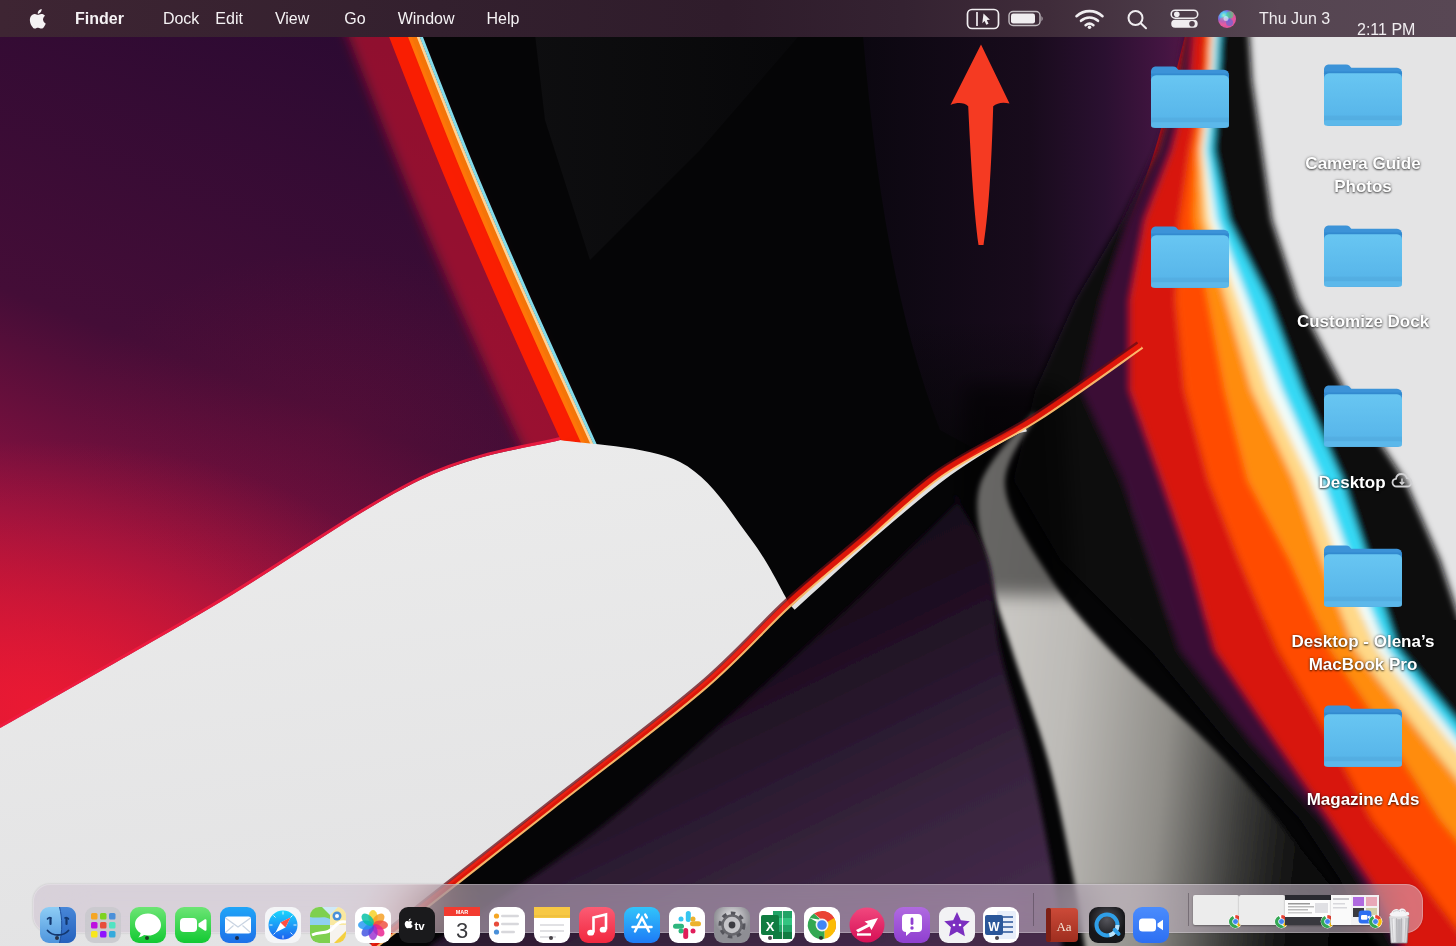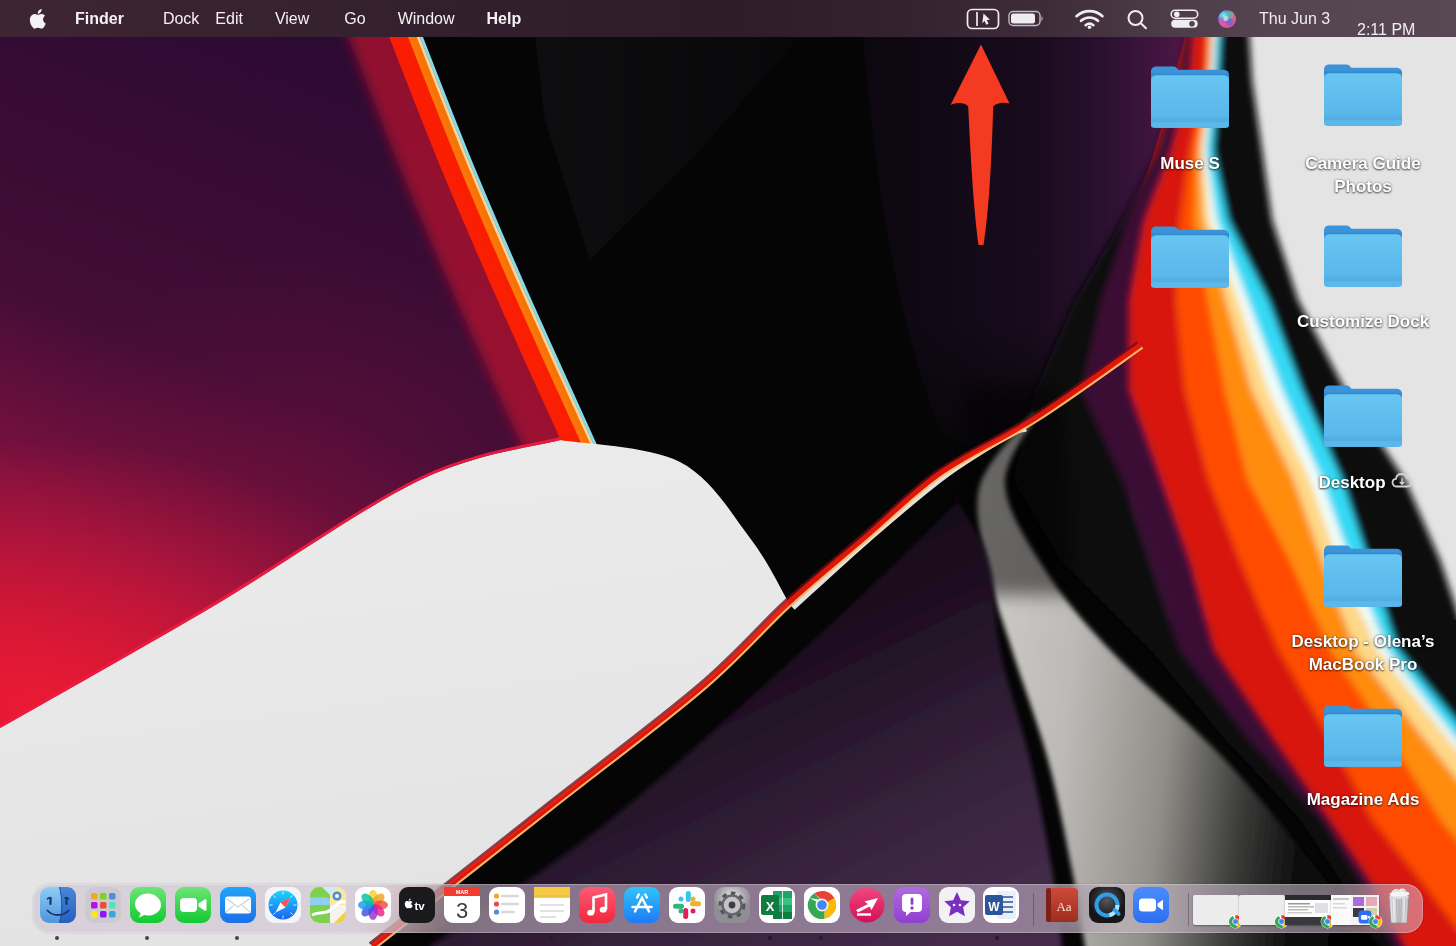--- a/index.html
+++ b/index.html
@@ -8,21 +8,21 @@
  background:linear-gradient(90deg,#3e2533 0%,#33202e 30%,#2f1c2b 50%,#342231 62%,#3f2c3a 72%,#4c3b48 80%,#554551 88%,#584754 100%);
  display:flex;align-items:center;color:#f5f2f4;font-size:16px;}
 #menubar .mi{margin:0 0 0 32px;}
 #menubar .apple{margin-left:29px;}
 .folder{position:absolute;width:86px;}
 .flabel{position:absolute;color:#fff;font-size:17px;font-weight:bold;text-align:center;
  text-shadow:0 1px 2px rgba(0,0,0,0.65),0 0 3px rgba(0,0,0,0.4);line-height:23px;white-space:nowrap;}
 #dock{position:absolute;left:33px;top:884px;width:1390px;height:49px;border-radius:17px;
  background:rgba(205,193,207,0.55);backdrop-filter:blur(26px) saturate(1.6);
  border:0.5px solid rgba(255,255,255,0.25);box-shadow:0 0 2px rgba(0,0,0,0.18);}
-.dk{position:absolute;top:0;width:40px;height:40px;}
+.dk{position:absolute;top:20px;width:40px;height:40px;}
 .dsep{position:absolute;top:8px;width:1px;height:33px;background:rgba(60,50,60,0.4);}
 .thumb{position:absolute;background:#ececec;border-radius:2px;box-shadow:0 1px 2px rgba(0,0,0,0.35);}
 </style></head>
 <body>
 <div id="stage">
 <svg id="wall" width="1456" height="946" viewBox="0 0 1456 946" preserveAspectRatio="none">
       <defs>
 <filter id="soft4" x="-5%" y="-5%" width="110%" height="110%">
           <feGaussianBlur stdDeviation="3.5"></feGaussianBlur>
         </filter>
@@ -157,21 +157,21 @@
 <div id="menubar">
       <svg width="17" height="20" viewBox="0 0 17 20" class="apple mi">
         <path fill="#f5f2f4" d="M11.6 3.2c.7-.9 1.2-2.1 1.1-3.2-1 .1-2.2.7-2.9 1.6-.7.8-1.2 2-1 3.1 1.1 0 2.1-.6 2.8-1.5zm2.4 7.3c0-2.4 2-3.6 2.1-3.7-1.1-1.7-2.9-1.9-3.5-1.9-1.5-.2-2.9.9-3.7.9-.8 0-1.9-.9-3.2-.8-1.6 0-3.1 1-4 2.4-1.7 3-.4 7.4 1.2 9.8.8 1.2 1.8 2.5 3.1 2.4 1.2-.1 1.7-.8 3.2-.8s1.9.8 3.2.8c1.3 0 2.2-1.2 3-2.4.9-1.4 1.3-2.7 1.3-2.8-.1 0-2.6-1-2.7-3.9z"></path>
       </svg>
       <span class="mi" style="font-weight:bold;margin-left:29px;">Finder</span>
       <span class="mi" style="font-weight:normal;margin-left:39px;">Dock</span>
       <span class="mi" style="font-weight:normal;margin-left:16px;">Edit</span>
       <span class="mi" style="font-weight:normal;">View</span>
       <span class="mi" style="font-weight:normal;margin-left:35px;">Go</span>
       <span class="mi" style="font-weight:normal;margin-left:32px;">Window</span>
-      <span class="mi" style="font-weight:bold;text-align:right;">Help</span>
+      <span class="mi" style="font-weight:normal;text-align:right;">Help</span>
       <div style="position:absolute;left:0;top:0;width:1456px;height:37px;color:#f0edf0;">
         <svg style="position:absolute;left:966px;top:8px;" width="34" height="22" viewBox="0 0 34 22">
           <rect x="1.5" y="1.5" width="31" height="19" rx="4.5" fill="none" stroke="#f0edf0" stroke-width="1.7"></rect>
           <line x1="11" y1="4" x2="11" y2="18" stroke="#f0edf0" stroke-width="1.7"></line>
           <path d="M17.5 5.5 L24 11.7 L20.8 12 L22.5 15.7 L20.3 16.7 L18.6 13 L16.3 15.3 Z" fill="#f0edf0"></path>
         </svg>
         <svg style="position:absolute;left:1008px;top:9px;" width="40" height="20" viewBox="0 0 40 20">
           <rect x="1" y="2.5" width="31" height="14" rx="4" fill="none" stroke="#f0edf0" stroke-width="1.4" opacity="0.75"></rect>
           <rect x="3" y="4.5" width="24" height="10" rx="2.2" fill="#f0edf0"></rect>
           <path d="M33.5 7 q2.3 2.5 0 5.5z" fill="#f0edf0" opacity="0.75"></path>
@@ -210,21 +210,20 @@
         <span style="position:absolute;left:1259px;top:0;height:37px;line-height:37px;font-size:16px;">Thu Jun 3</span>
         <span style="position:absolute;left:1357px;top:11px;height:37px;line-height:37px;font-size:16px;">2:11 PM</span>
       </div>
     </div>
 <svg style="position:absolute;left:945px;top:40px;" width="70" height="208" viewBox="0 0 70 208">
 <path d="M36 4.5 L64.5 63.5 C58 61.8 52 62.8 48.2 66.2 C46.8 115 44.5 168 38.5 205 L33.5 205 C28.5 168 25.5 115 23.2 66.2 C19.5 62.8 13 61.8 5.5 65 Z" fill="#f53a22"></path>
 </svg>
 <svg class="folder" style="left:1147px;top:62px;" width="86" height="70" viewBox="0 0 86 64" preserveAspectRatio="none">
       <use href="#folder"></use>
     </svg>
-    <div class="flabel" style="left:1040px;top:152px;width:300px;">Muse S</div>
     <svg class="folder" style="left:1320px;top:60px;" width="86" height="70" viewBox="0 0 86 64" preserveAspectRatio="none">
       <use href="#folder"></use>
     </svg>
     <div class="flabel" style="left:1213px;top:152px;width:300px;">Camera Guide</div>
     <div class="flabel" style="left:1213px;top:175px;width:300px;">Photos</div>
     <svg class="folder" style="left:1147px;top:222px;" width="86" height="70" viewBox="0 0 86 64" preserveAspectRatio="none">
       <use href="#folder"></use>
     </svg>
     <svg class="folder" style="left:1320px;top:221px;" width="86" height="70" viewBox="0 0 86 64" preserveAspectRatio="none">
       <use href="#folder"></use>

